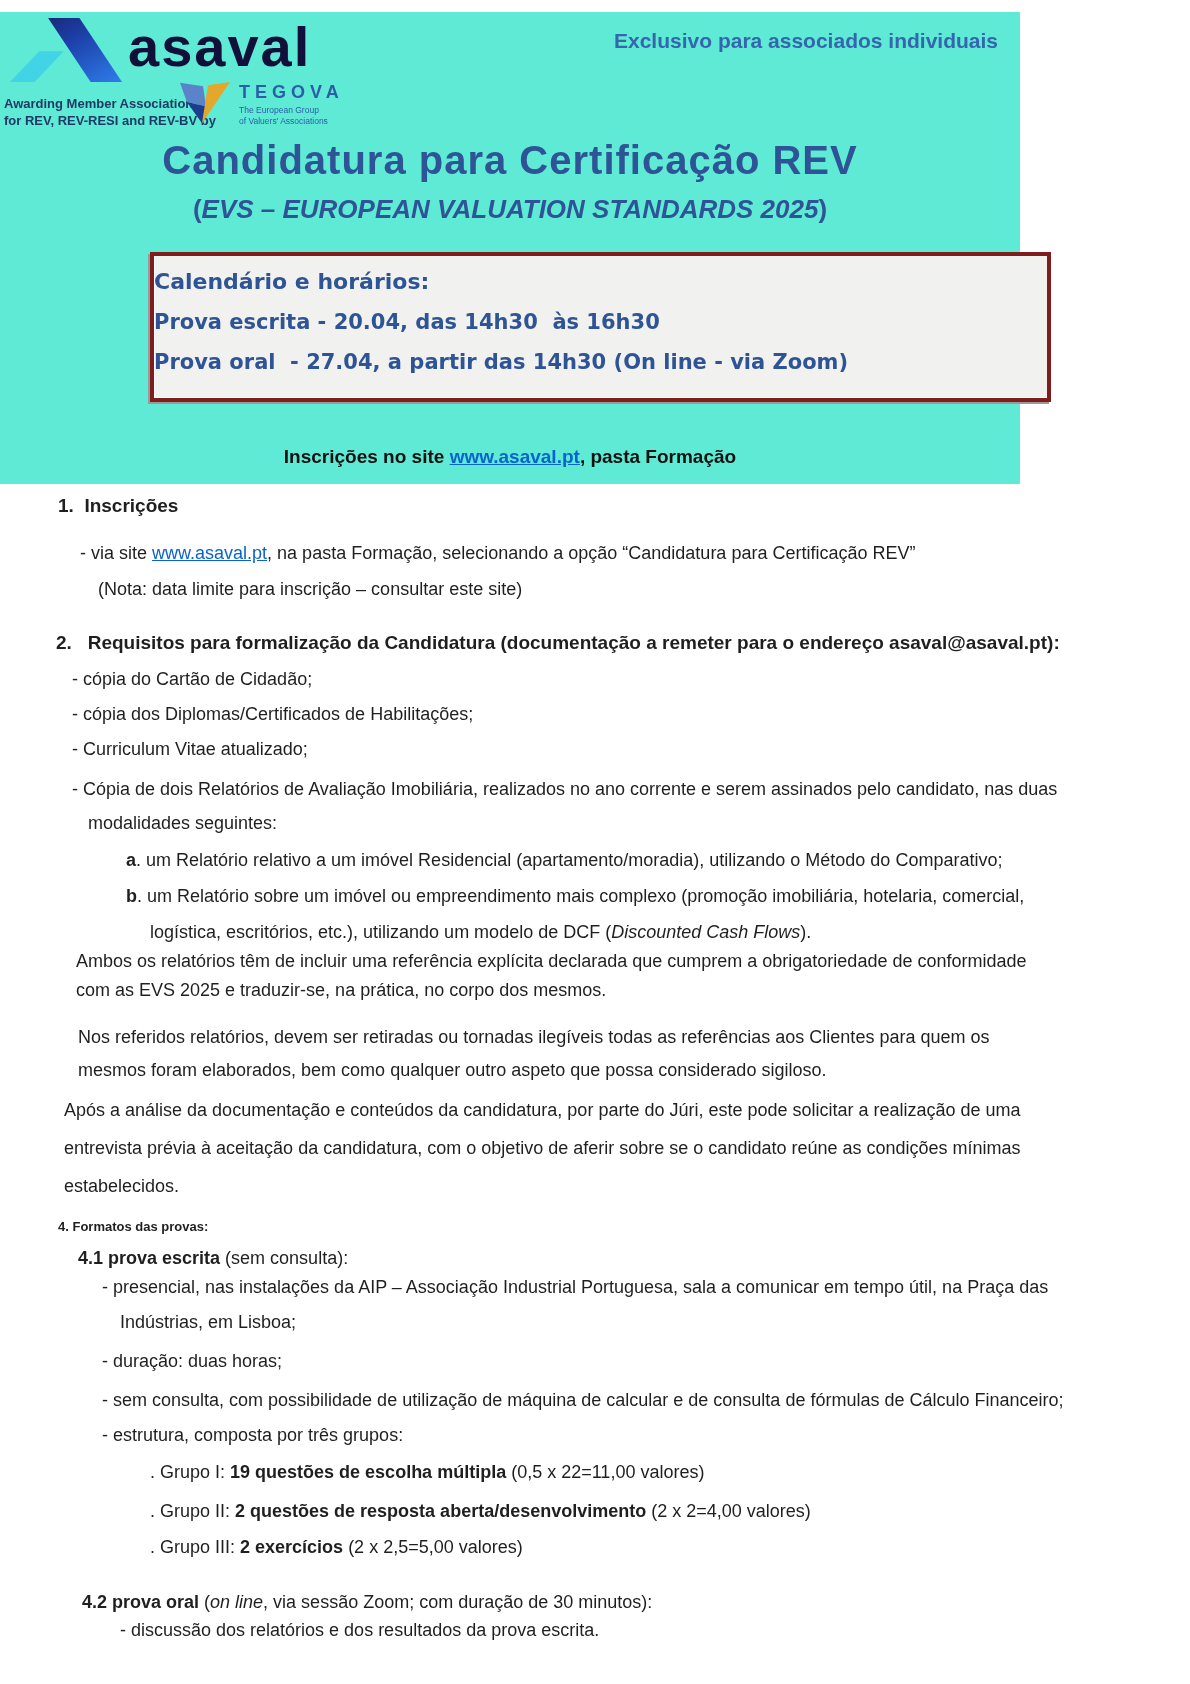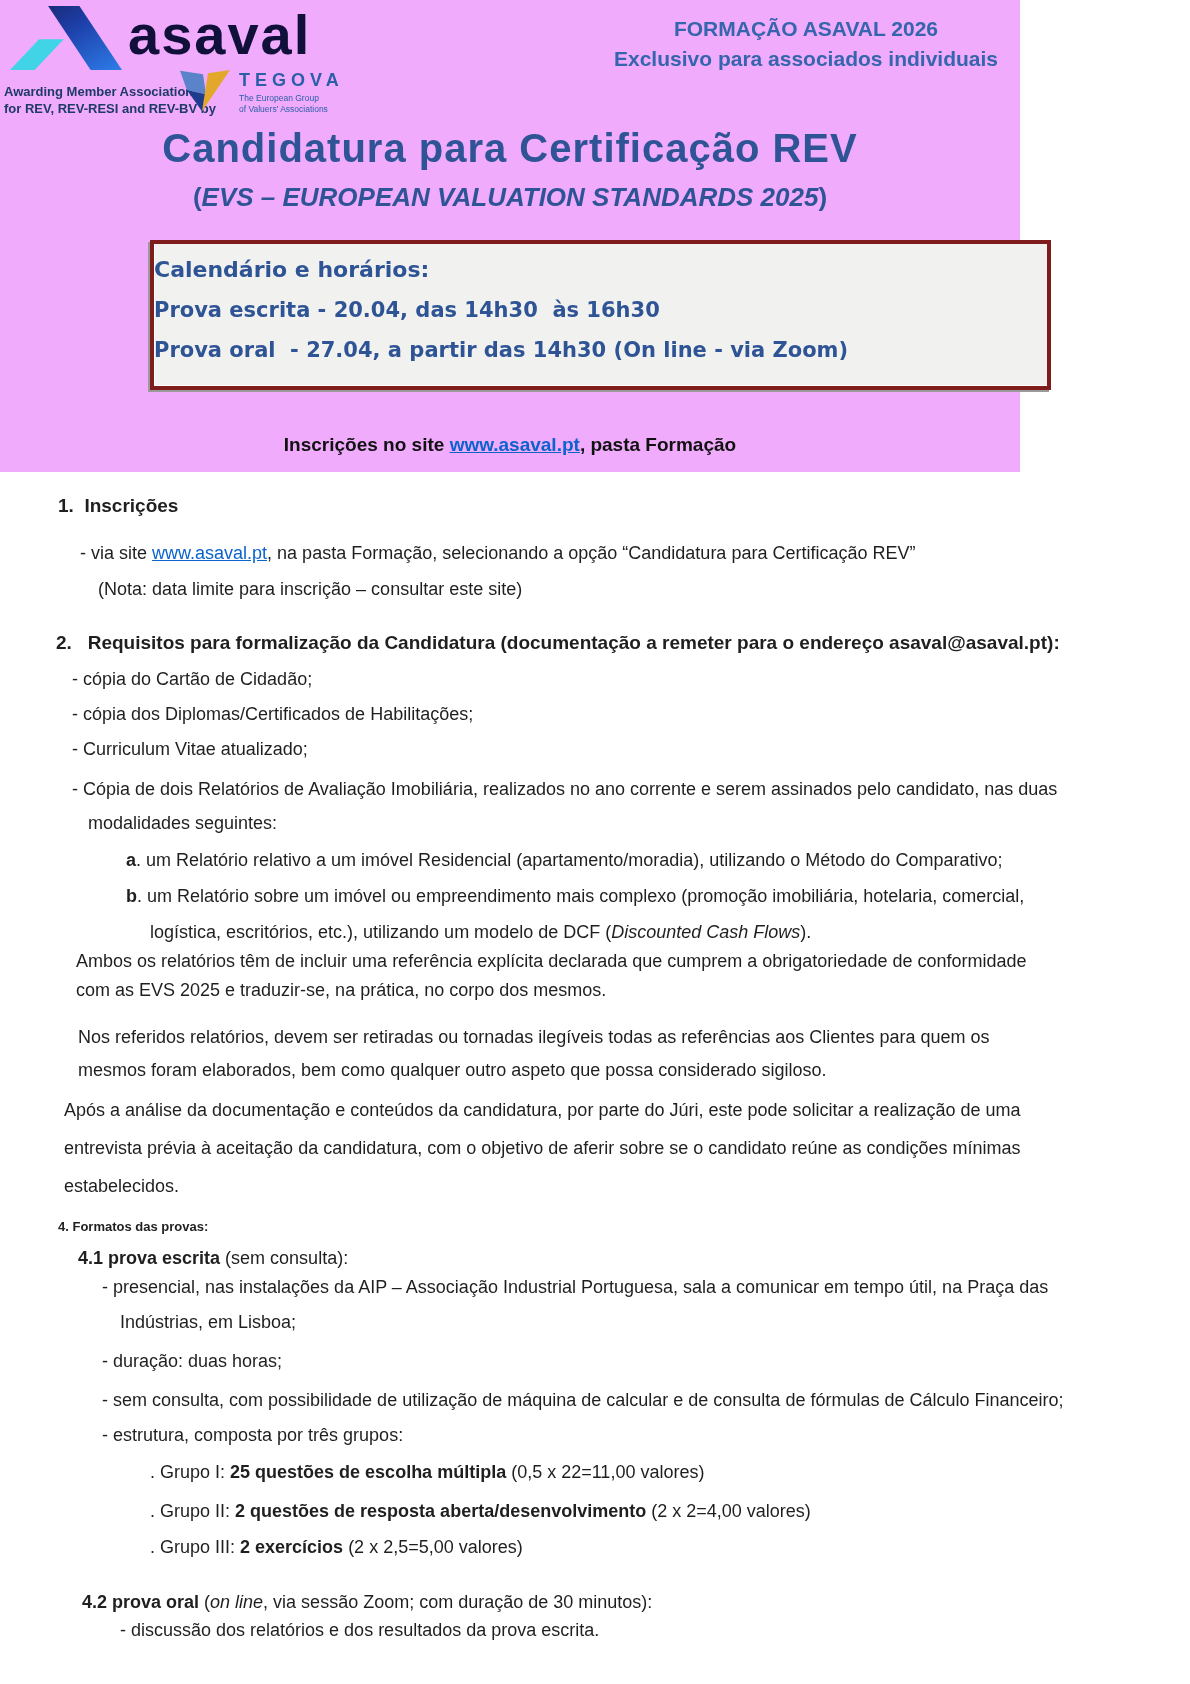--- a/index.html
+++ b/index.html
@@ -2,21 +2,21 @@
 <html lang="pt"><head>
 <meta charset="utf-8">
 <style>
   html,body{margin:0;padding:0;}
   body{
     width:1190px;height:1684px;background:#ffffff;position:relative;overflow:hidden;
     font-family:"Liberation Sans",sans-serif;color:#1f1f1f;
   }
   .pre{white-space:pre;}
   
-  .band{position:absolute;top:0;left:0;width:1020px;height:472px;background:#f0abfc;}
+  .band{position:absolute;top:12px;left:0;width:1020px;height:472px;background:#5eead4;}
   
   .logo-row{position:absolute;top:6px;left:10px;display:flex;align-items:center;gap:6px;}
   .asaval-mark{position:relative;width:112px;height:64px;}
   .asaval-mark .stroke-right{position:absolute;inset:0;background:linear-gradient(150deg,#151f5e 0%,#1d3fa8 45%,#2e7dea 100%);
     clip-path:polygon(34% 0,62% 0,100% 100%,72% 100%);}
   .asaval-mark .stroke-left{position:absolute;inset:0;background:#41d4e6;
     clip-path:polygon(0% 100%,26% 52%,48% 52%,22% 100%);}
   .asaval-word{font-size:56px;font-weight:bold;color:#10103a;letter-spacing:2px;line-height:64px;margin-top:-6px;}
   
   .awarding{position:absolute;top:84px;left:4px;font-size:13px;font-weight:bold;color:#1e3a66;line-height:1.3;}
@@ -101,21 +101,20 @@
     <div class="tegova-text">
       <div class="t-name">TEGOVA</div>
       <div class="t-sub">
         <span class="pre">The European Group</span><br>
         <span class="pre">of Valuers' Associations</span>
       </div>
     </div>
   </div>
 
   <div class="badge">
-    <div class="pre">FORMAÇÃO ASAVAL 2026</div>
     <div class="pre">Exclusivo para associados individuais</div>
   </div>
 
   <div class="title pre">Candidatura para Certificação REV</div>
 
   <div class="subtitle"><span class="pre">(</span><span class="it pre">EVS – EUROPEAN VALUATION STANDARDS 2025</span><span class="pre">)</span></div>
 
   <div class="calbox">
     <div class="cal-h pre">Calendário e horários:</div>
     <div class="cal-l pre">Prova escrita - 20.04, das 14h30  às 16h30</div>
@@ -164,21 +163,21 @@
   <div class="ln h4">4. Formatos das provas:</div>
 
   <div class="ln s41"><span class="b pre">4.1 prova escrita</span><span class="pre"> (sem consulta):</span></div>
 
   <div class="ln i-pres">- presencial, nas instalações da AIP – Associação Industrial Portuguesa, sala a comunicar em tempo útil, na Praça das</div>
   <div class="ln i-ind">Indústrias, em Lisboa;</div>
   <div class="ln i-dur">- duração: duas horas;</div>
   <div class="ln i-sem">- sem consulta, com possibilidade de utilização de máquina de calcular e de consulta de fórmulas de Cálculo Financeiro;</div>
   <div class="ln i-est">- estrutura, composta por três grupos:</div>
 
-  <div class="ln i-g1"><span class="pre">. Grupo I: </span><span class="b pre">25 questões de escolha múltipla</span><span class="pre"> (0,5 x 22=11,00 valores)</span></div>
+  <div class="ln i-g1"><span class="pre">. Grupo I: </span><span class="b pre">19 questões de escolha múltipla</span><span class="pre"> (0,5 x 22=11,00 valores)</span></div>
   <div class="ln i-g2"><span class="pre">. Grupo II: </span><span class="b pre">2 questões de resposta aberta/desenvolvimento</span><span class="pre"> (2 x 2=4,00 valores)</span></div>
   <div class="ln i-g3"><span class="pre">. Grupo III: </span><span class="b pre">2 exercícios</span><span class="pre"> (2 x 2,5=5,00 valores)</span></div>
 
   <div class="ln s42"><span class="b pre">4.2 prova oral</span><span class="pre"> (</span><span class="it pre">on line</span><span class="pre">, via sessão Zoom; com duração de 30 minutos):</span></div>
 
   <div class="ln i-disc">- discussão dos relatórios e dos resultados da prova escrita.</div>
 
 </div>
 
 </body></html>

